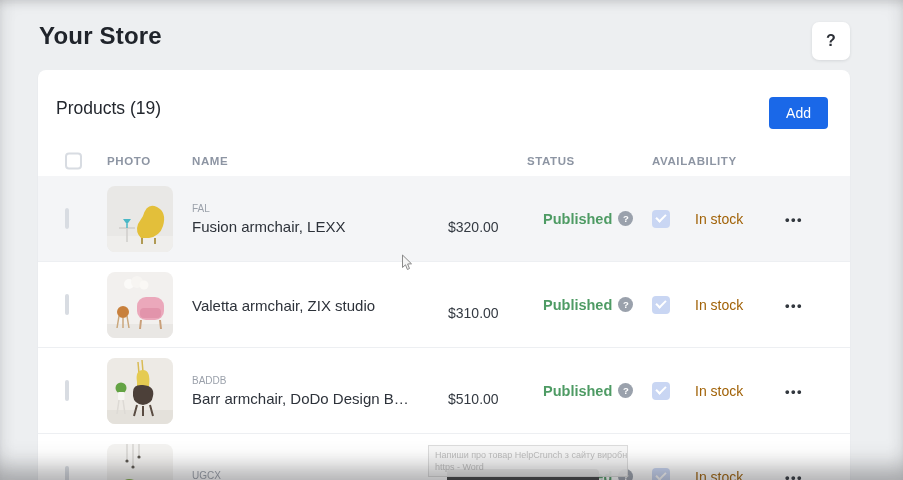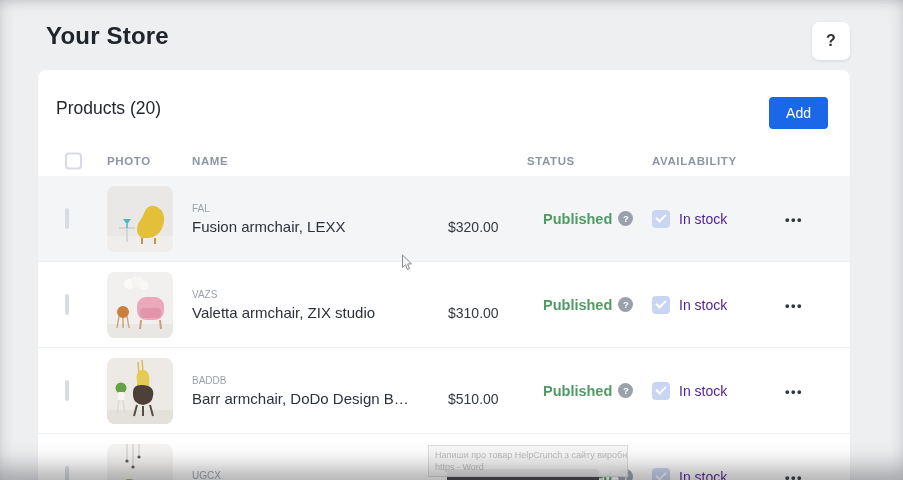--- a/index.html
+++ b/index.html
@@ -5,21 +5,21 @@
   * { margin:0; padding:0; box-sizing:border-box; }
   html,body { width:903px; height:480px; overflow:hidden; }
   body {
     position:relative;
     background:#edeff1;
     font-family:"Liberation Sans", sans-serif;
     color:#2d323a;
   }
   
   .page-title {
-    position:absolute; left:46px; top:22px;
+    position:absolute; left:39px; top:22px;
     font-size:24px; font-weight:600; color:#20242b; letter-spacing:0.2px;
   }
   .help-btn {
     position:absolute; left:812px; top:22px; width:38px; height:38px;
     background:#fff; border-radius:7px;
     box-shadow:0 1px 3px rgba(40,50,60,0.12);
     display:flex; align-items:center; justify-content:center;
     font-size:16px; font-weight:700; color:#2b2f36; cursor:pointer;
   }
   
@@ -73,21 +73,21 @@
   }
   .cell.avail { left:614px; display:flex; align-items:center; gap:9px; }
   .stockcb {
     width:18px; height:18px; border-radius:4px; position:relative; cursor:pointer;
   }
   .stockcb::after {
     content:""; position:absolute; left:4px; top:4px; width:8px; height:4px;
     border-left:2px solid #fff; border-bottom:2px solid #fff;
     transform:rotate(-45deg);
   }
-  .stocklabel { font-size:14px; color:#4c1d95; }
+  .stocklabel { font-size:14px; color:#a16207;margin-left:16px; }
   .cell.kebab {
     left:741px; width:30px; text-align:center; cursor:pointer;
     font-size:13px; letter-spacing:1.5px; font-weight:700; color:#33383f;
   }
   
   .tooltip {
     position:absolute; left:428px; top:445px; width:200px; z-index:45;
     background:rgba(246,246,246,0.92); border:1px solid #dcdcdc;
     padding:3px 6px; font-size:9px; line-height:1.35; color:#bdbdbd;
     white-space:nowrap; overflow:hidden;
@@ -106,21 +106,21 @@
 </style>
 </head>
 <body>
 
 <div class="page-title">Your Store</div>
 <div class="help-btn">
   <span>?</span>
 </div>
 
 <div class="card">
-  <div class="panel-heading">Products (20)</div>
+  <div class="panel-heading">Products (19)</div>
   <button class="add-btn" style="background-color: rgb(26, 104, 232);">Add</button>
 
   <div class="thead">
     <span class="cb"></span>
     <span class="col c-photo">PHOTO</span>
     <span class="col c-name">NAME</span>
     <span class="col c-price">PRICE</span>
     <span class="col c-status">STATUS</span>
     <span class="col c-avail">AVAILABILITY</span>
   </div>
@@ -166,21 +166,20 @@
     <circle cx="30" cy="10" r="6" fill="#f7f5f2"></circle>
     <circle cx="37" cy="13" r="4.5" fill="#faf8f5"></circle>
     <rect x="30" y="25" width="27" height="23" rx="9" fill="#eba8bb"></rect>
     <rect x="33" y="36" width="21" height="10" rx="4" fill="#e294ab"></rect>
     <path d="M34 48 L33 57 M53 48 L54 57" stroke="#c9a07a" stroke-width="2"></path>
     <circle cx="16" cy="40" r="6" fill="#c8803c"></circle>
     <path d="M12 44 L10 56 M20 44 L22 56 M16 46 L16 56" stroke="#caa77c" stroke-width="1.5"></path>
   </svg>
 </span>
     <div class="cell nameblock">
-      <div class="sku">VAZS</div>
       <div class="pname">Valetta armchair, ZIX studio</div>
     </div>
     <div class="cell price">$310.00</div>
     <div class="cell status">
       <span class="pub" style="color: rgb(78, 155, 100);">Published</span>
       <span class="qbadge">?</span>
     </div>
     <div class="cell avail">
       <span class="stockcb" style="background-color: rgb(201, 214, 243);"></span>
       <span class="stocklabel">In stock</span>

